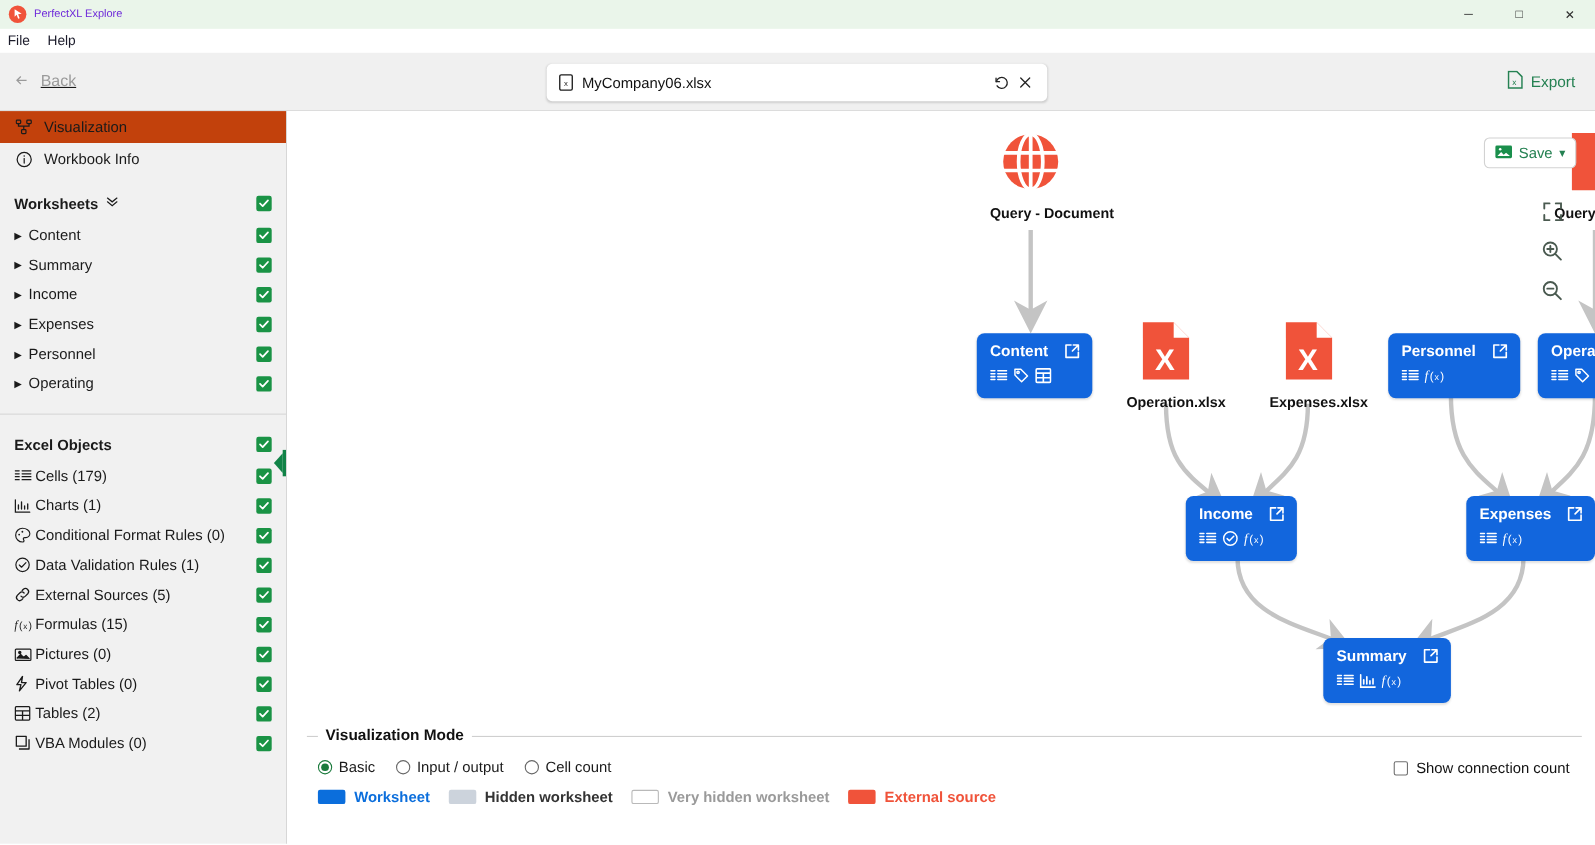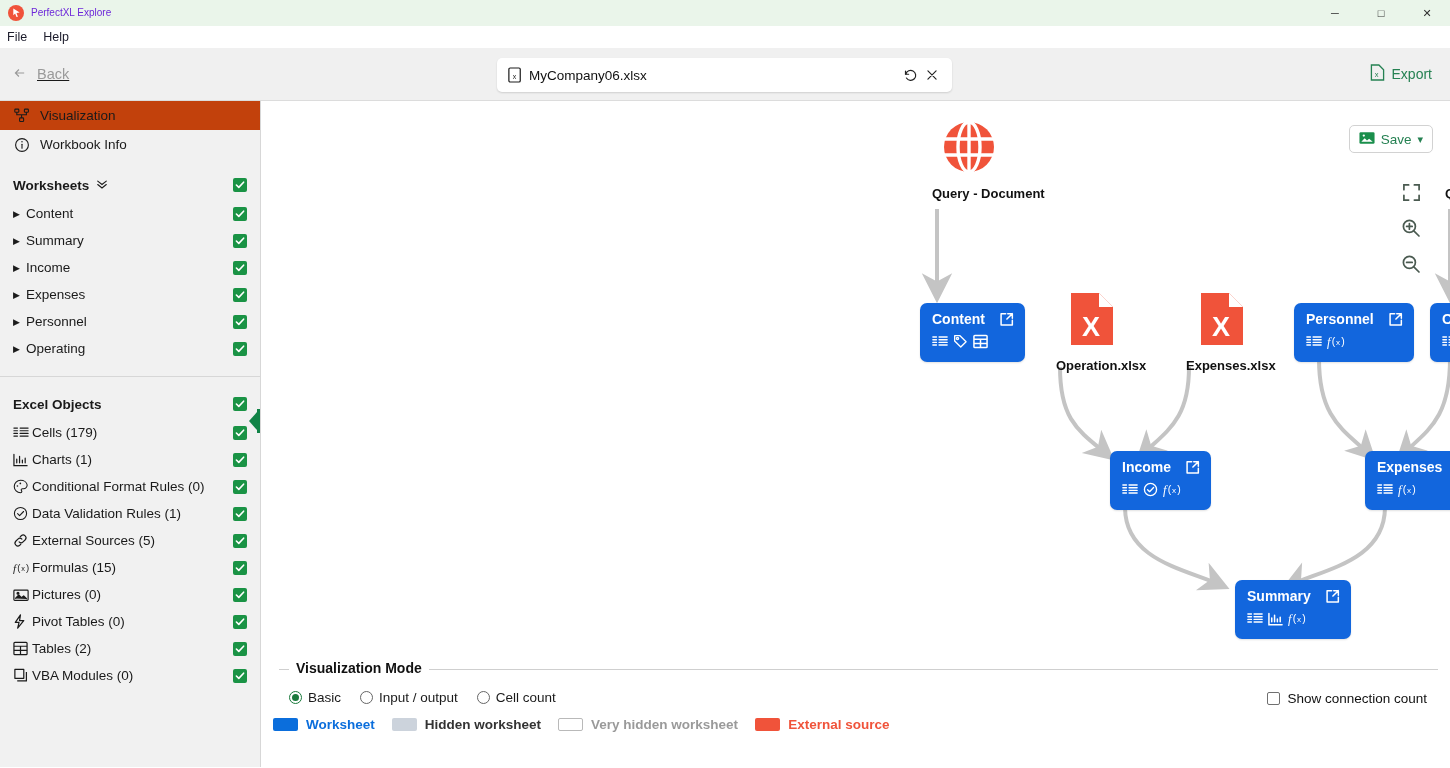--- a/index.html
+++ b/index.html
@@ -135,21 +135,21 @@
     border-right: 8px solid #118347;
   }
 
   
   .canvas {
     flex: 1; position: relative; background: #ffffff; overflow: hidden;
   }
   .graph { position: absolute; inset: 0; }
   .graph svg.edges { position: absolute; left: 0; top: 0; }
 
-  .node { position: absolute; margin-left: 32px; }
+  .node { position: absolute; }
 
   .ext-node { text-align: center; }
   .ext-node .cap {
     font-size: 13px; font-weight: bold; color: #111; margin-top: 8px; white-space: nowrap;
   }
 
   .ws-node {
     background: #1266dd; border-radius: 7px;
     padding: 9px 11px 10px 12px;
     color: #fff; min-width: 96px;
@@ -189,21 +189,21 @@
     position: absolute; left: 28px; top: 35px;
     display: flex; align-items: center; gap: 19px; font-size: 13.5px; justify-content: flex-end;
   }
   .rad { display: flex; align-items: center; gap: 6px; }
   .rc { width: 13px; height: 13px; border-radius: 50%; border: 1px solid #666; background: #fff;
         display: flex; align-items: center; justify-content: center; flex: none; }
   .rc.on { border-color: #1a7a3c; }
   .rc.on::after { content:""; width: 7px; height: 7px; border-radius:50%; background:#1a7a3c; }
 
   .legend {
-    position: absolute; left: 12px; top: 62px;
+    position: absolute; left: 28px; top: 62px;
     display: flex; align-items: center; gap: 17px; font-size: 13.5px; font-weight: bold; text-align: center;
   }
   .lg { display: flex; align-items: center; gap: 8px; }
   .sw { width: 25px; height: 13px; border-radius: 2px; flex: none; }
 
   .conn-count {
     position: absolute; right: 23px; top: 36px;
     display: flex; align-items: center; gap: 7px; font-size: 13.5px; color:#111;
   }
   .cbx { width: 13px; height: 13px; border: 1px solid #707070; background: #fff; border-radius: 2px; flex:none; }

